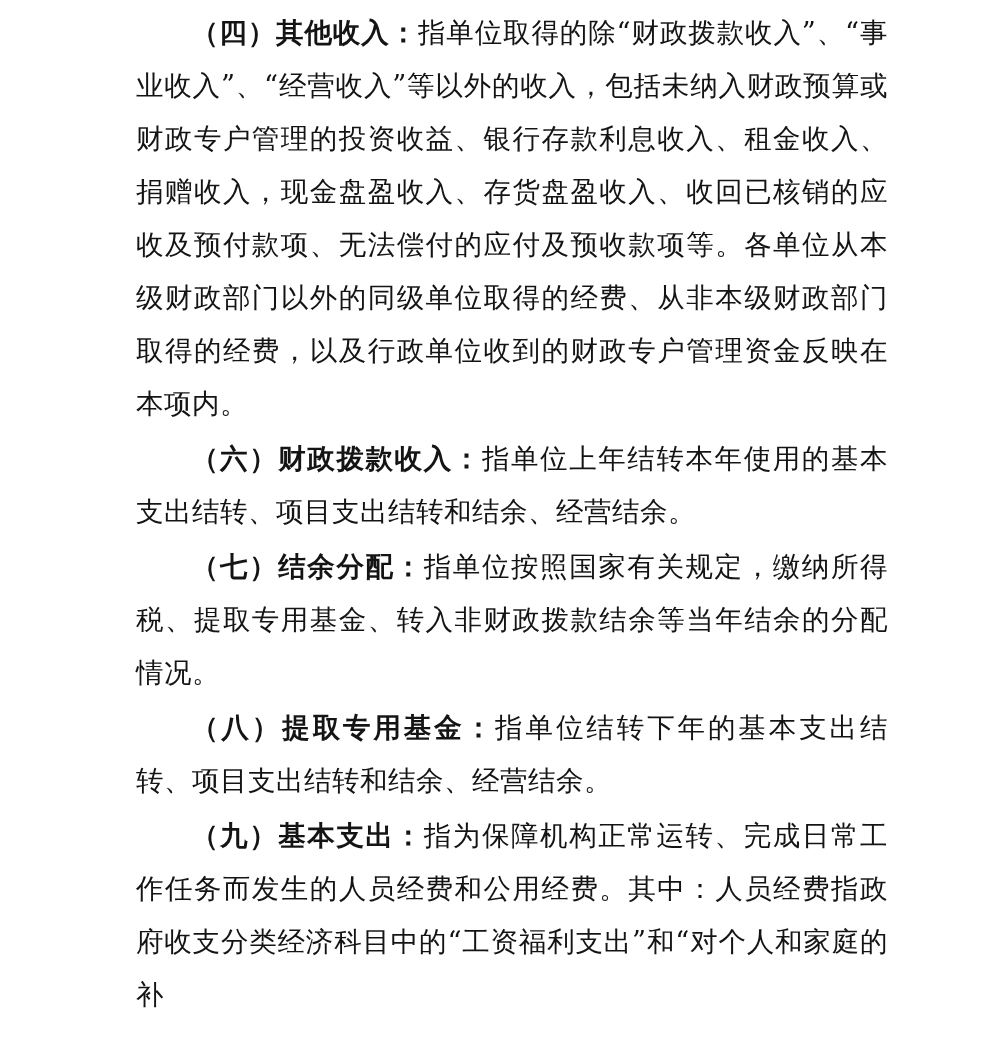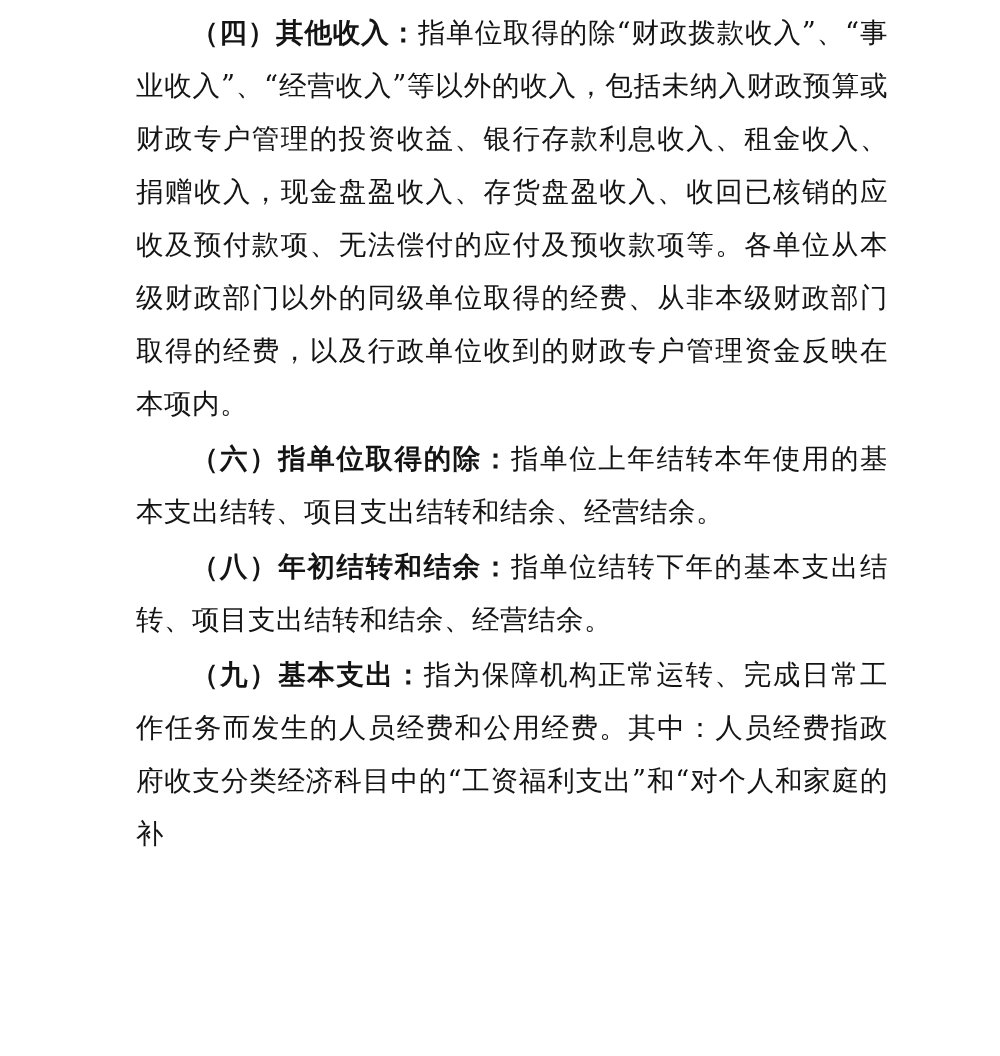--- a/index.html
+++ b/index.html
@@ -49,26 +49,29 @@
 
 <div class="page">
   <div class="doc-body">
 
     <p class="para">
       <span class="lead">（四）其他收入：</span><span class="rest">指单位取得的除“财政拨款收入”、“事业收入”、“经营收入”等以外的收入，包括未纳入财政预算或财政专户管理的投资收益、银行存款利息收入、租金收入、捐赠收入，现金盘盈收入、存货盘盈收入、收回已核销的应收及预付款项、无法偿付的应付及预收款项等。各单位从本级财政部门以外的同级单位取得的经费、从非本级财政部门取得的经费，以及行政单位收到的财政专户管理资金反映在本项内。</span>
     </p>
 
 
     <p class="para">
-      <span class="lead">（六）指单位取得的除：</span><span class="rest">指单位上年结转本年使用的基本支出结转、项目支出结转和结余、经营结余。</span>
+      <span class="lead">（六）财政拨款收入：</span><span class="rest">指单位上年结转本年使用的基本支出结转、项目支出结转和结余、经营结余。</span>
     </p>
 
+    <p class="para">
+      <span class="lead">（七）结余分配：</span><span class="rest">指单位按照国家有关规定，缴纳所得税、提取专用基金、转入非财政拨款结余等当年结余的分配情况。</span>
+    </p>
 
     <p class="para">
-      <span class="lead">（八）年初结转和结余：</span><span class="rest">指单位结转下年的基本支出结转、项目支出结转和结余、经营结余。</span>
+      <span class="lead">（八）提取专用基金：</span><span class="rest">指单位结转下年的基本支出结转、项目支出结转和结余、经营结余。</span>
     </p>
 
     <p class="para">
       <span class="lead">（九）基本支出：</span><span class="rest">指为保障机构正常运转、完成日常工作任务而发生的人员经费和公用经费。其中：人员经费指政府收支分类经济科目中的“工资福利支出”和“对个人和家庭的补</span>
     </p>
 
   </div>
 </div>
 
 </body></html>

